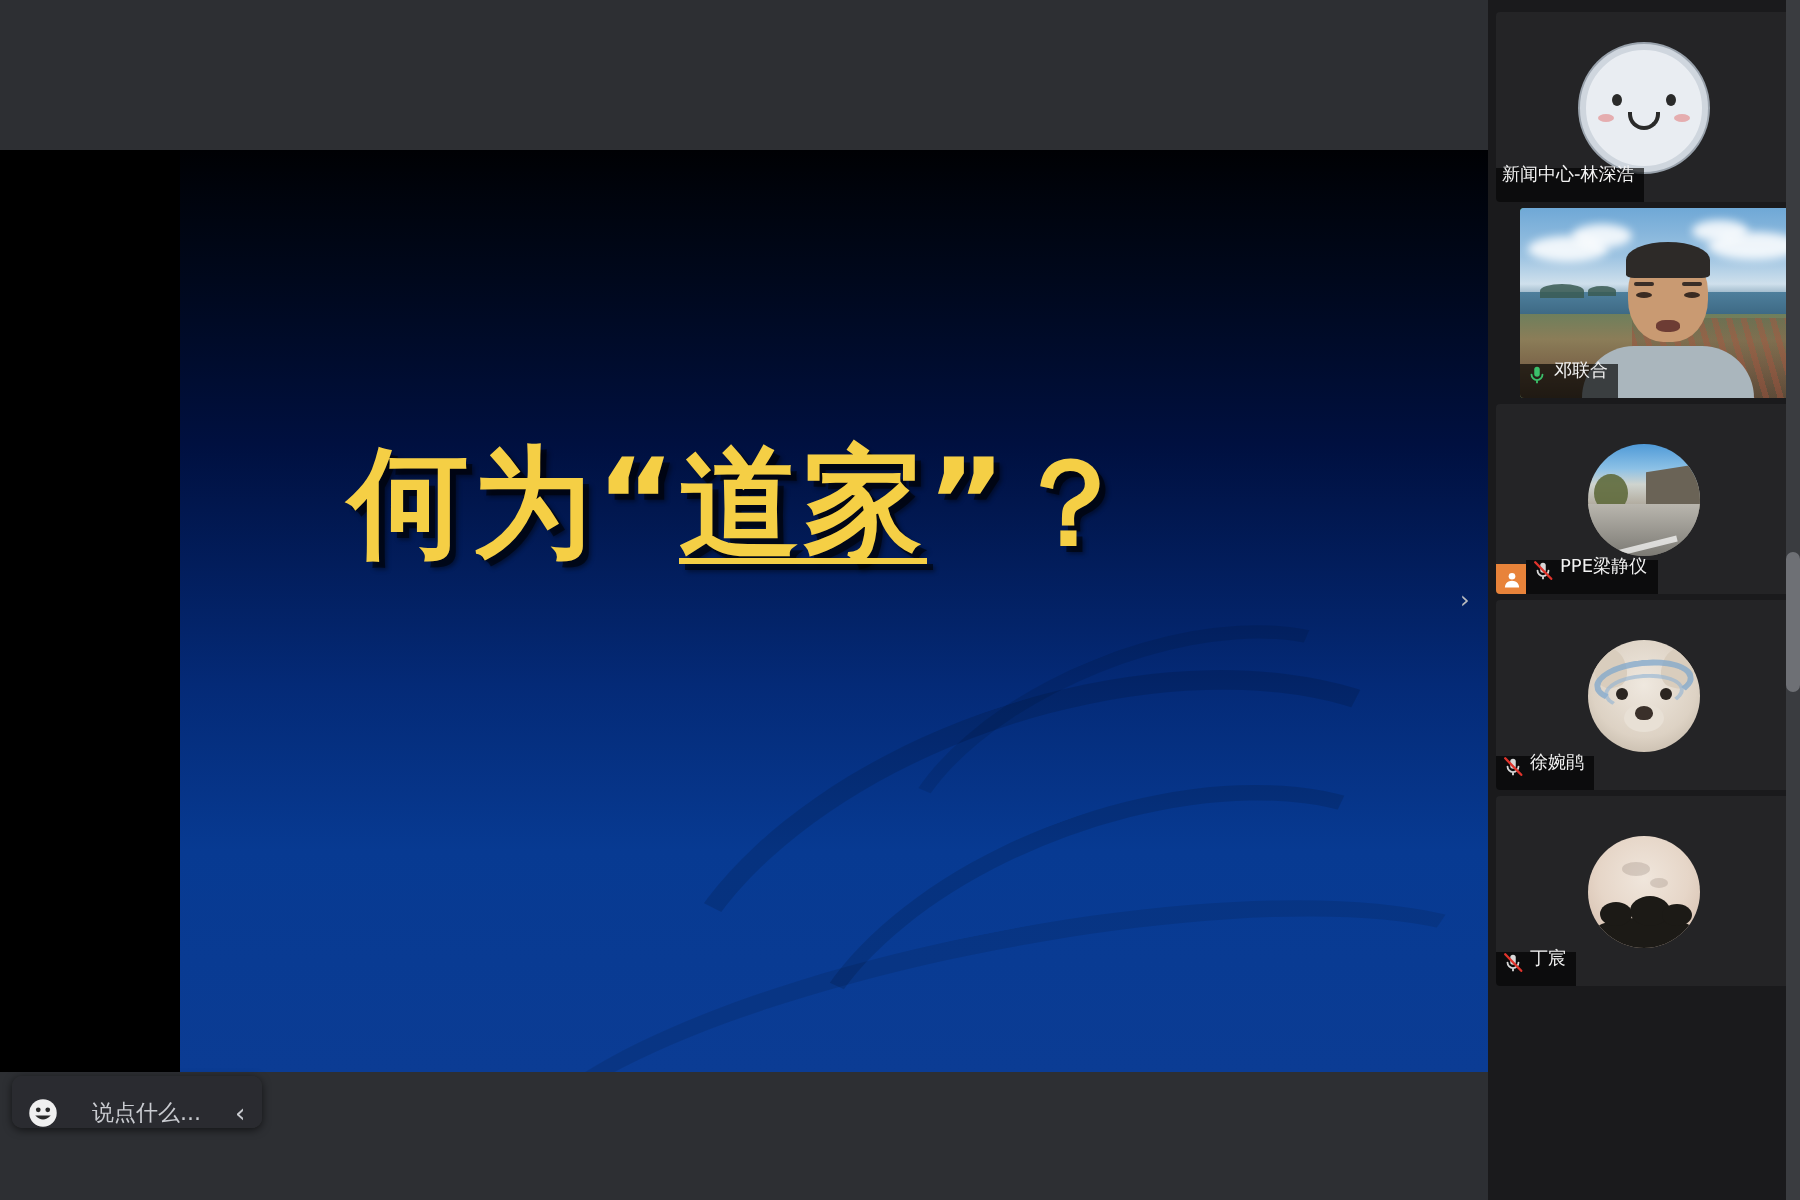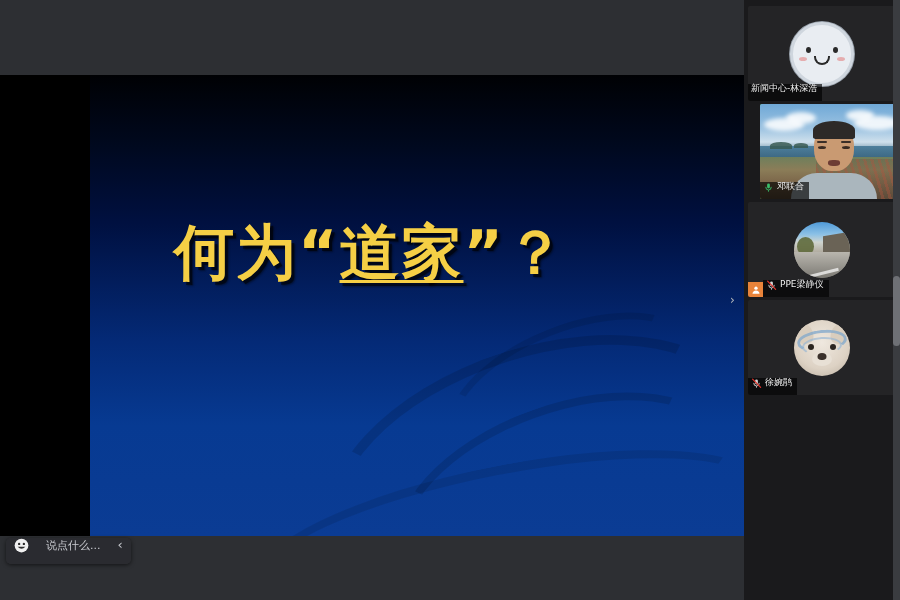--- a/index.html
+++ b/index.html
@@ -117,21 +117,21 @@
     text-underline-offset: 7px;
   }
 
   
   .comment-bar {
     position: absolute;
     left: 6px;
     bottom: 36px;
     height: 26px;
     display: flex;
-    align-items: flex-start;
+    align-items: flex-end;
     background: rgba(42, 44, 48, 0.94);
     border-radius: 5px;
     overflow: hidden;
     box-shadow: 0 1px 4px rgba(0,0,0,0.6);
   }
   .cb-cell {
     display: flex;
     align-items: center;
     justify-content: center;
     padding: 0 8px;
@@ -703,19 +703,42 @@
             <rect x="9" y="3" width="6" height="11" rx="3" fill="#d8d8d8"></rect>
             <path d="M6 11.5a6 6 0 0 0 12 0" stroke="#d8d8d8" stroke-width="2" fill="none" stroke-linecap="round"></path>
             <rect x="11" y="18" width="2" height="3" fill="#d8d8d8"></rect>
             <path d="M3.5 2.5 L21 20.5" stroke="#e0342c" stroke-width="2.6" stroke-linecap="round"></path>
           </svg>
           <span class="name-text">徐婉鹃</span>
         </div>
       </div>
     </div>
 
+    <div class="tile">
+      <div class="tile-media">
+        <div class="avatar av-moon">
+          <span class="crater" style="left:30%; top:24%; width:14px; height:7px;"></span>
+          <span class="crater" style="left:56%; top:38%; width:9px;  height:5px;"></span>
+          <span class="treebody"></span>
+          <span class="tuft" style="left:10%; width:16px; height:12px;"></span>
+          <span class="tuft" style="left:38%; width:20px; height:15px;"></span>
+          <span class="tuft" style="left:66%; width:15px; height:11px;"></span>
+        </div>
+      </div>
+      <div class="tile-foot">
+        <div class="name-chip">
+          <svg class="mic" viewBox="0 0 24 24">
+            <rect x="9" y="3" width="6" height="11" rx="3" fill="#d8d8d8"></rect>
+            <path d="M6 11.5a6 6 0 0 0 12 0" stroke="#d8d8d8" stroke-width="2" fill="none" stroke-linecap="round"></path>
+            <rect x="11" y="18" width="2" height="3" fill="#d8d8d8"></rect>
+            <path d="M3.5 2.5 L21 20.5" stroke="#e0342c" stroke-width="2.6" stroke-linecap="round"></path>
+          </svg>
+          <span class="name-text">丁宸</span>
+        </div>
+      </div>
+    </div>
 
     <div class="strip-scroll-track">
       <div class="strip-scroll-thumb"></div>
     </div>
   </div>
 
 </div>
 
 </body></html>

